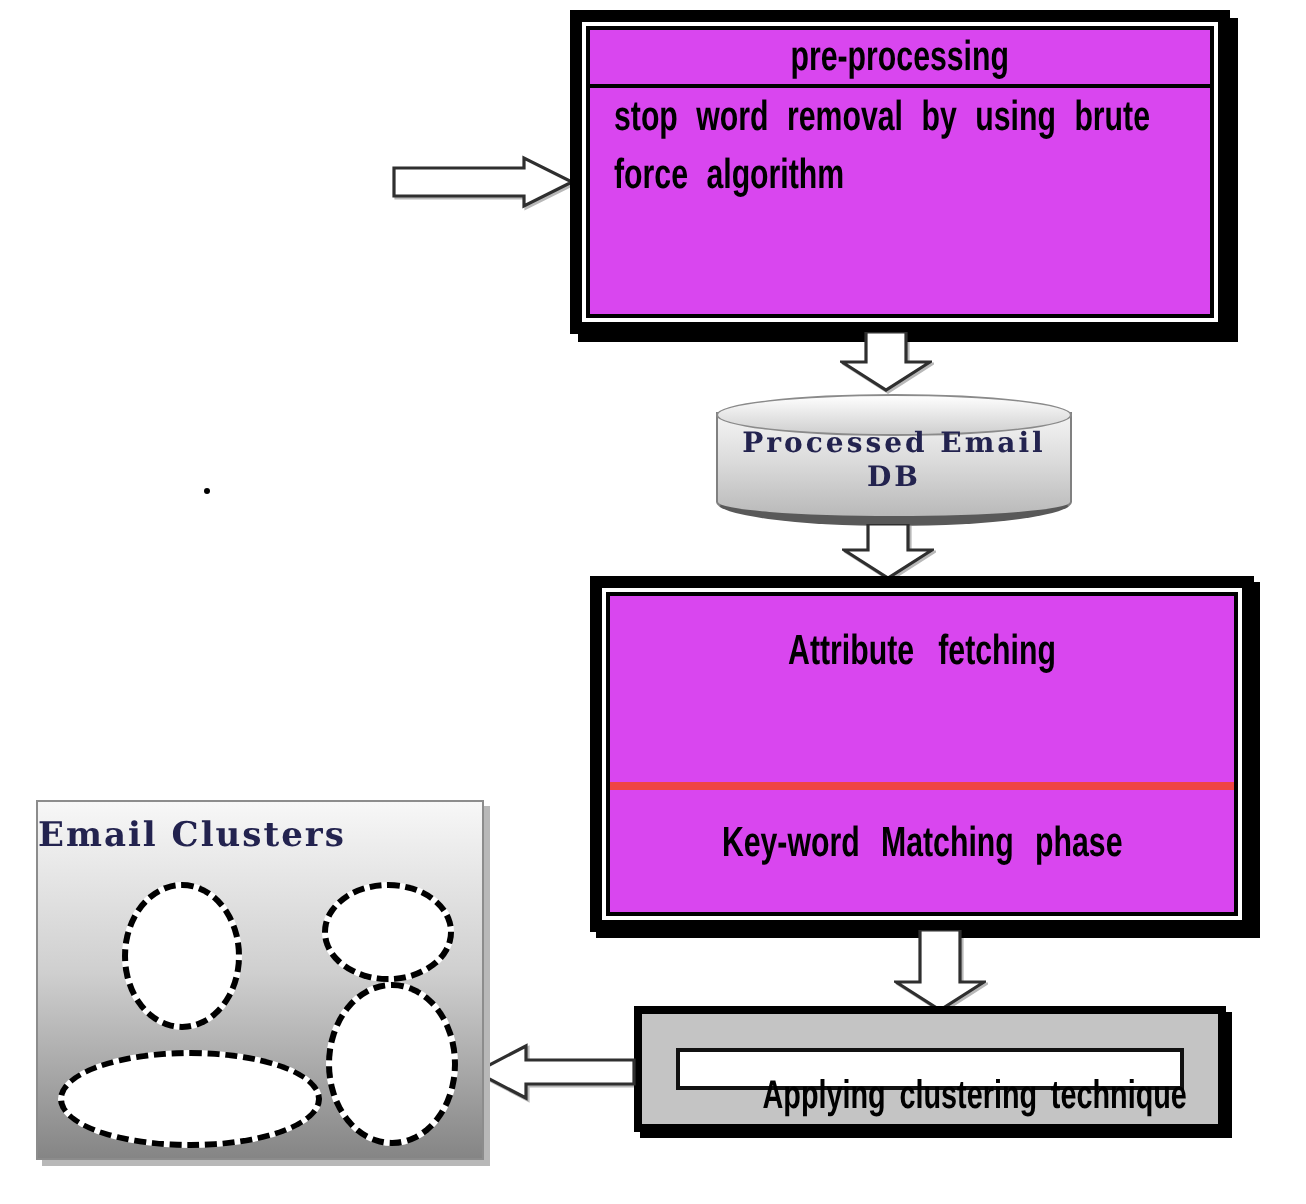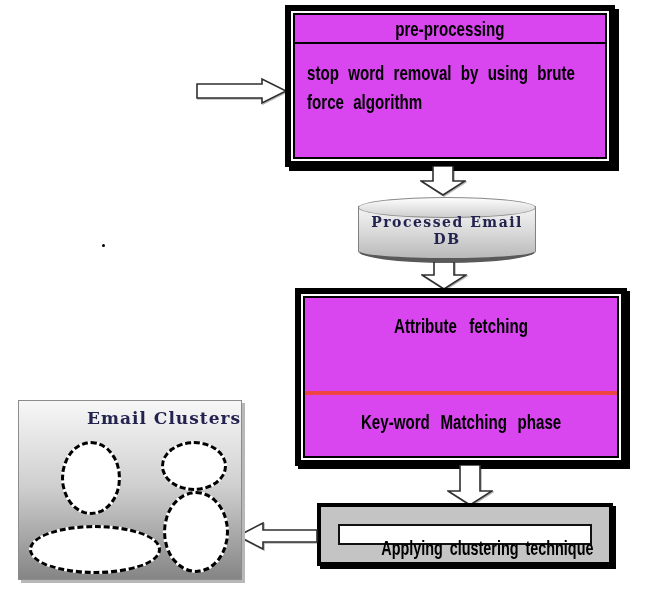--- a/index.html
+++ b/index.html
@@ -22,21 +22,21 @@
       font-size:25px;}
   
   .box3d{position:absolute;box-sizing:border-box;background:#fff;
       border:6px solid #000;box-shadow:4px 4px 0 #000;}
   .box3d .inner{position:absolute;left:2px;right:2px;top:2px;bottom:2px;
       border:2px solid #000;background:#d946ef;}
   
   .pre-box{left:285px;top:5px;width:330px;height:162px;}
   .pre-title{height:27px;line-height:27px;text-align:center;
       border-bottom:2px solid #000;font-size:21px;}
-  .pre-body{padding:14px 12px 0 12px;font-size:21px;line-height:29px;word-spacing:7px;}
+  .pre-body{padding:0 12px 0 12px;font-size:21px;line-height:29px;word-spacing:7px;}
   
   .attr-box{left:295px;top:288px;width:332px;height:178px;box-shadow:3px 3px 0 #000;}
   .attr-top{height:77px;padding-top:16px;text-align:center;font-size:21px;word-spacing:11px;}
   .attr-bottom{border-top:4px solid #ef4444;padding-top:15px;text-align:center;
       font-size:21px;word-spacing:9px;}
   
   .apply-box{position:absolute;left:317px;top:503px;width:296px;height:63px;
       box-sizing:border-box;border:4px solid #000;box-shadow:3px 3px 0 #000;
       background:var(--frame-gray,#c4c4c4);padding:17px;}
   .apply-box .inner2{box-sizing:border-box;height:100%;border:2px solid #111;
@@ -50,21 +50,21 @@
   .proc-db .cyl-top{position:absolute;left:0;right:0;top:0;height:19px;
       background:linear-gradient(180deg,#fefefe,#cfcfcf);
       border:1px solid #8a8a8a;border-radius:50%;}
   .proc-db .cyl-label{position:absolute;left:0;right:0;top:17px;text-align:center;
       font-family:"DejaVu Serif",serif;font-weight:700;color:var(--navy,#23234f);
       font-size:14px;line-height:17px;letter-spacing:1.5px;}
   
   .clusters{position:absolute;left:18px;top:400px;width:222px;height:178px;
       background:linear-gradient(180deg,var(--panel-light,#f7f7f7) 0%,#cfcfcf 48%,var(--panel-dark,#858585) 100%);
       border:1px solid #8c8c8c;box-shadow:3px 3px 0 #b8b8b8;}
-  .clusters .title{margin-top:7px;text-align:right;font-family:"DejaVu Serif",serif;
+  .clusters .title{margin-top:7px;text-align:left;font-family:"DejaVu Serif",serif;
       font-weight:700;color:var(--navy,#23234f);font-size:17px;letter-spacing:1px;}
   .cluster-ellipse{position:absolute;background:#fff;border:3px dashed #000;border-radius:50%;}
   .e1{left:42px;top:40px;width:54px;height:68px;}
   .e2{left:142px;top:40px;width:60px;height:44px;}
   .e3{left:144px;top:90px;width:60px;height:76px;}
   .e4{left:10px;top:124px;width:126px;height:43px;}
   
   .arrow{position:absolute;filter:drop-shadow(1px 1px 0 rgba(0,0,0,.28));}
   .arrow polygon{fill:#fff;stroke:#2f2f2f;stroke-width:1.6;stroke-linejoin:miter;}
   

